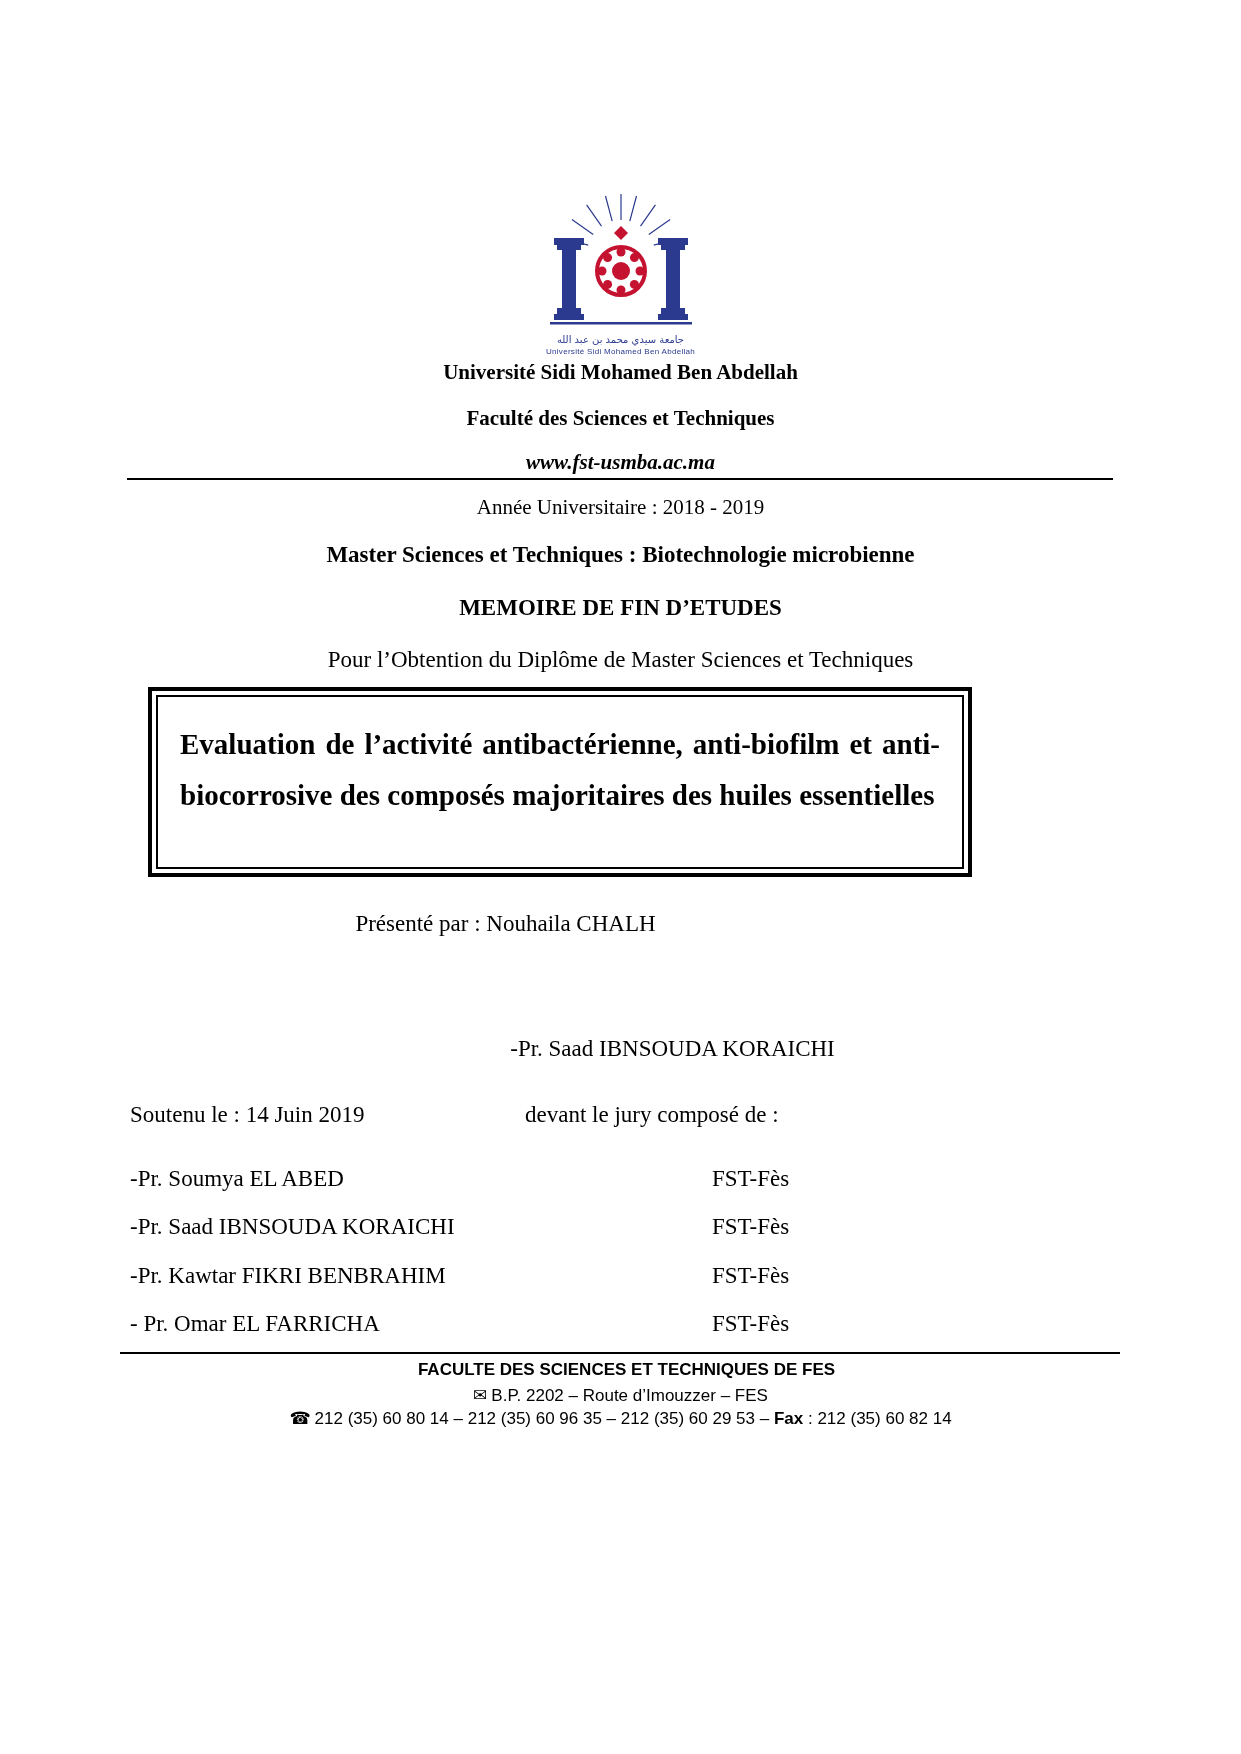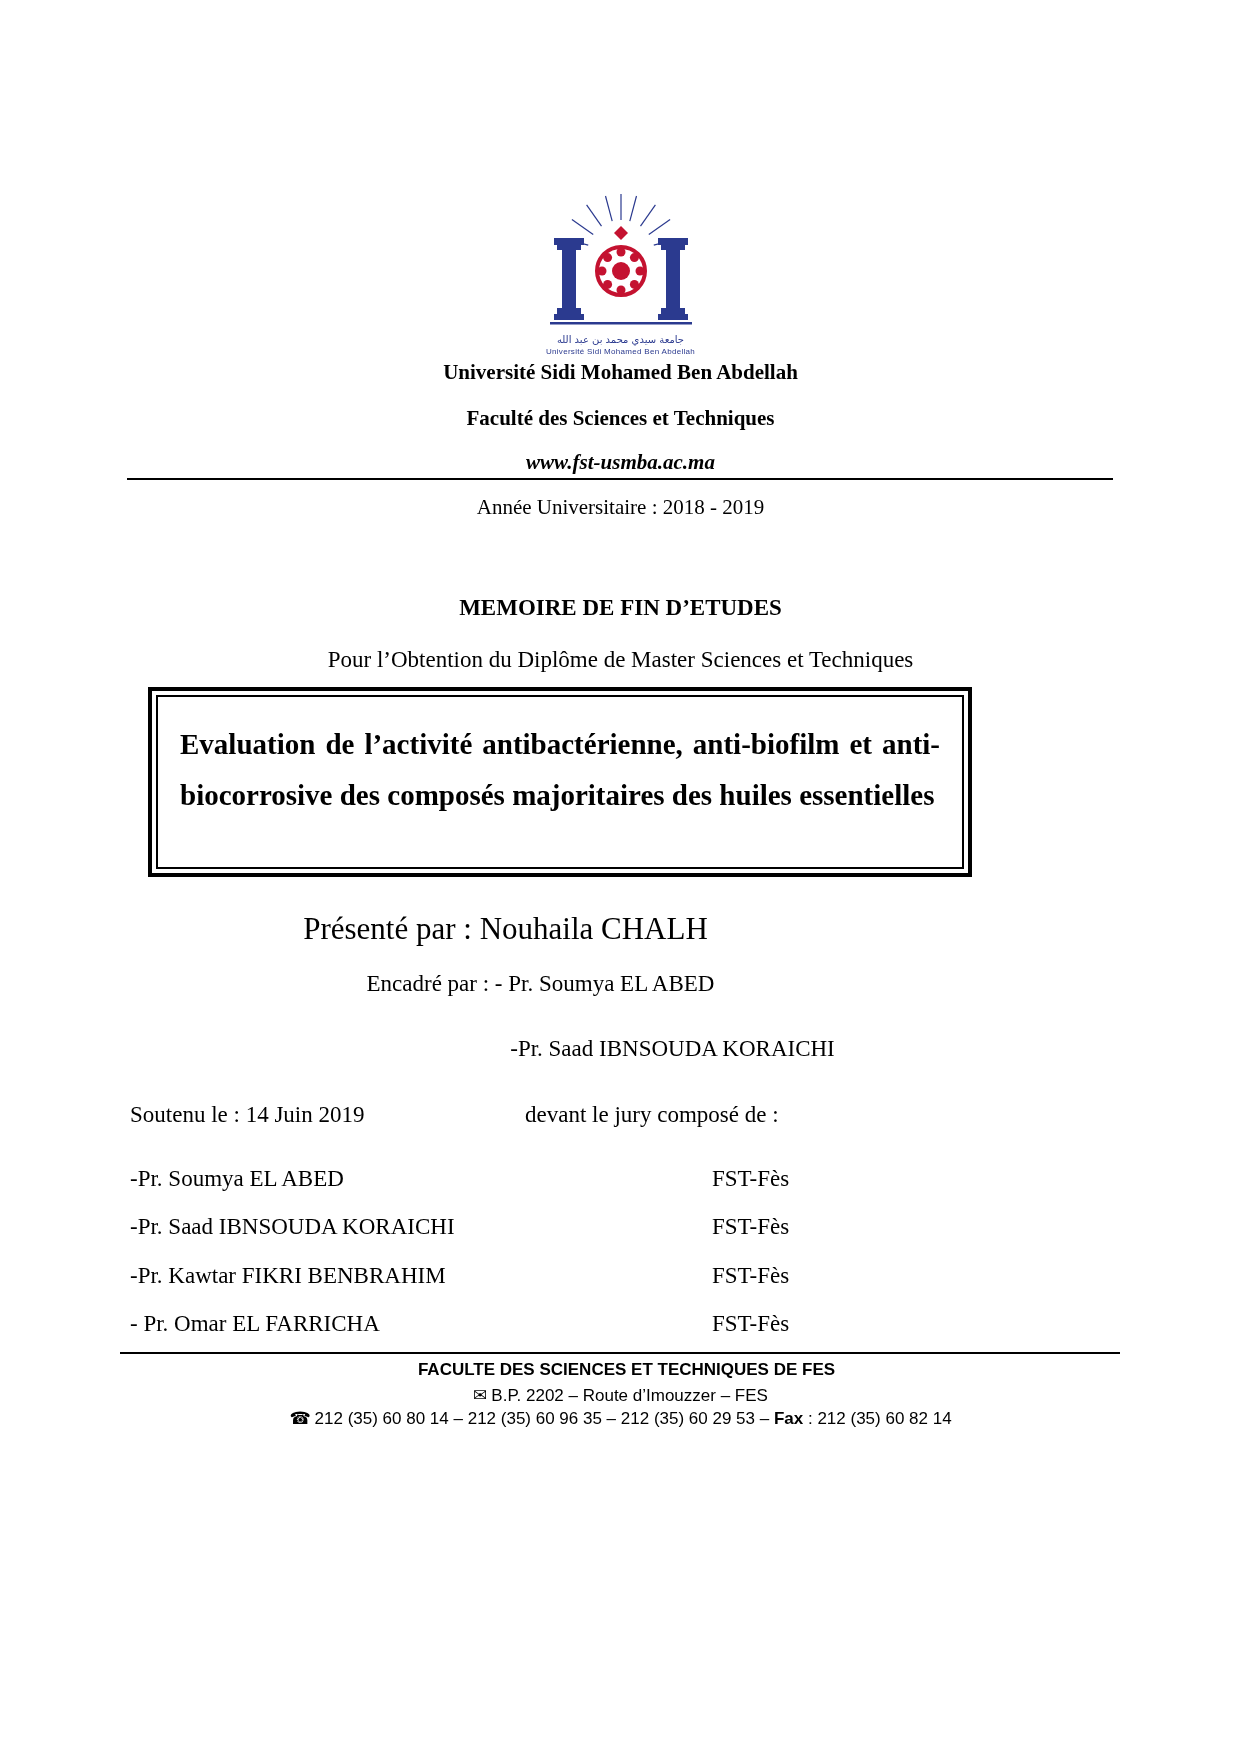--- a/index.html
+++ b/index.html
@@ -48,21 +48,21 @@
     padding: 22px 22px 46px 22px;
   }
   .thesis-title {
     font-size: 29px; font-weight: bold;
     line-height: 1.75;
     text-align: justify;
     text-align-last: left;
   }
 
   
-  .presente    { top: 903px; left: 0; right: 230px; text-align: center; font-size: 31px; font-family: Liberation Serif, serif; }
+  .presente    { top: 903px; left: 0; right: 230px; text-align: center; font-size: 23px; font-family: Liberation Serif, serif; }
   .encadre     { top: 963px; left: 0; right: 160px; text-align: center; font-size: 23px; }
   .supervisor2 { top: 1028px; left: 104px; right: 0; text-align: center; font-size: 23px; }
 
   .soutenu-row { top: 1094px; left: 0; right: 0; height: 30px; font-size: 23px; }
   .soutenu     { position: absolute; left: 130px; }
   .jury-intro  { position: absolute; left: 525px; }
 
   .jury-row  { left: 0; right: 4px; height: 30px; font-size: 23px; }
   .jury-name { position: absolute; left: 130px; }
   .jury-aff  { position: absolute; left: 712px; }
@@ -139,31 +139,31 @@
       <div class="emblem-arabic">جامعة سيدي محمد بن عبد الله</div>
       <div class="emblem-latin">Université Sidi Mohamed Ben Abdellah</div>
     </div>
   </div>
 
   <div class="abs center university">Université Sidi Mohamed Ben Abdellah</div>
   <div class="abs center faculty">Faculté des Sciences et Techniques</div>
   <div class="abs center website">www.fst-usmba.ac.ma</div>
   <div class="abs hr-top"></div>
   <div class="abs center annee">Année Universitaire : 2018 - 2019</div>
+  <div class="abs center master">Master Sciences et Techniques : Biotechnologie microbienne</div>
   <div class="abs center memoire">MEMOIRE DE FIN D’ETUDES</div>
   <div class="abs center pour">Pour l’Obtention du Diplôme de Master Sciences et Techniques</div>
 
   <div class="abs title-box-outer">
     <div class="title-box-inner">
       <div class="thesis-title">Evaluation de l’activité antibactérienne, anti-biofilm et anti-biocorrosive des composés majoritaires des huiles essentielles</div>
     </div>
   </div>
 
   <div class="abs presente">Présenté par : Nouhaila CHALH</div>
-  <div class="abs encadre">Encadré par : - Pr. Soumya EL ABED</div>
   <div class="abs supervisor2">-Pr. Saad IBNSOUDA KORAICHI</div>
 
   <div class="abs soutenu-row">
     <span class="soutenu">Soutenu le : 14 Juin 2019</span>
     <span class="jury-intro">devant le jury composé de :</span>
   </div>
 
   <div class="abs jury-row jury-row-0">
     <span class="jury-name">-Pr. Soumya EL ABED</span>
     <span class="jury-aff">FST-Fès</span>

